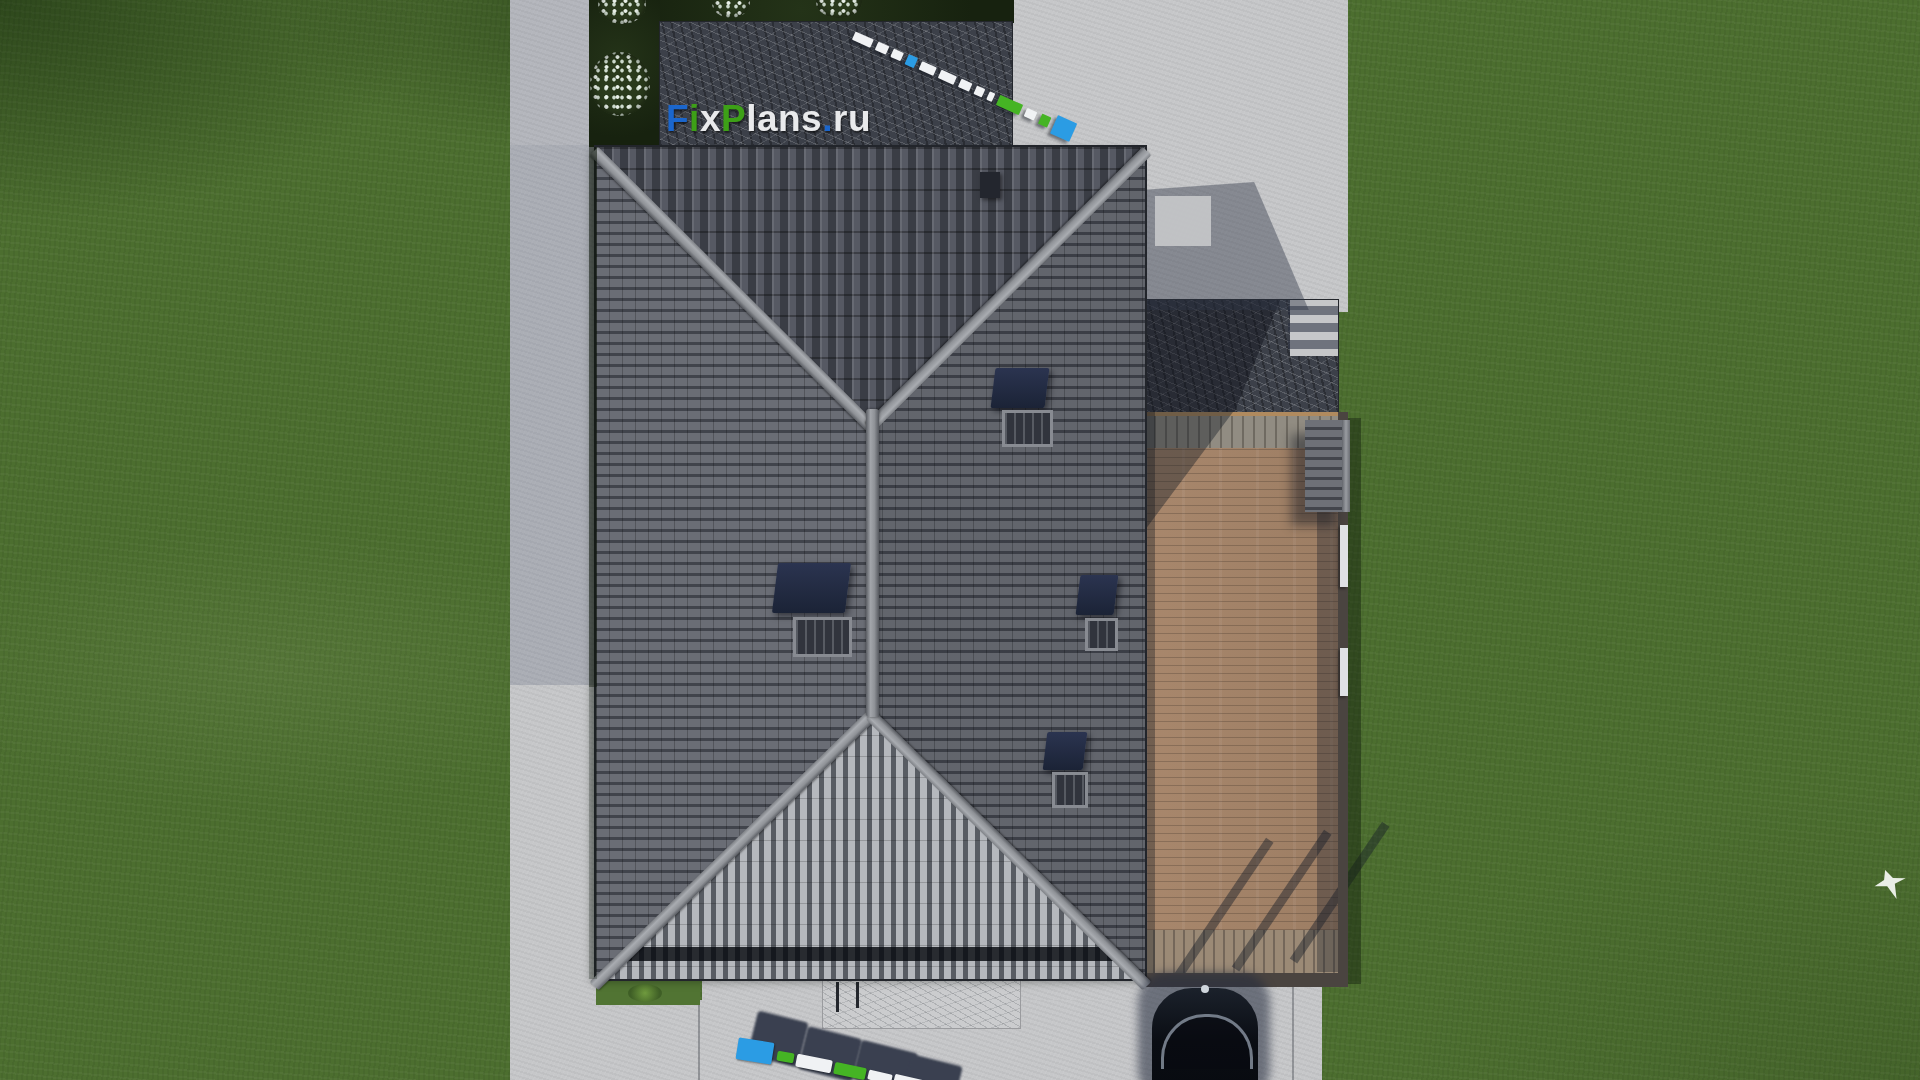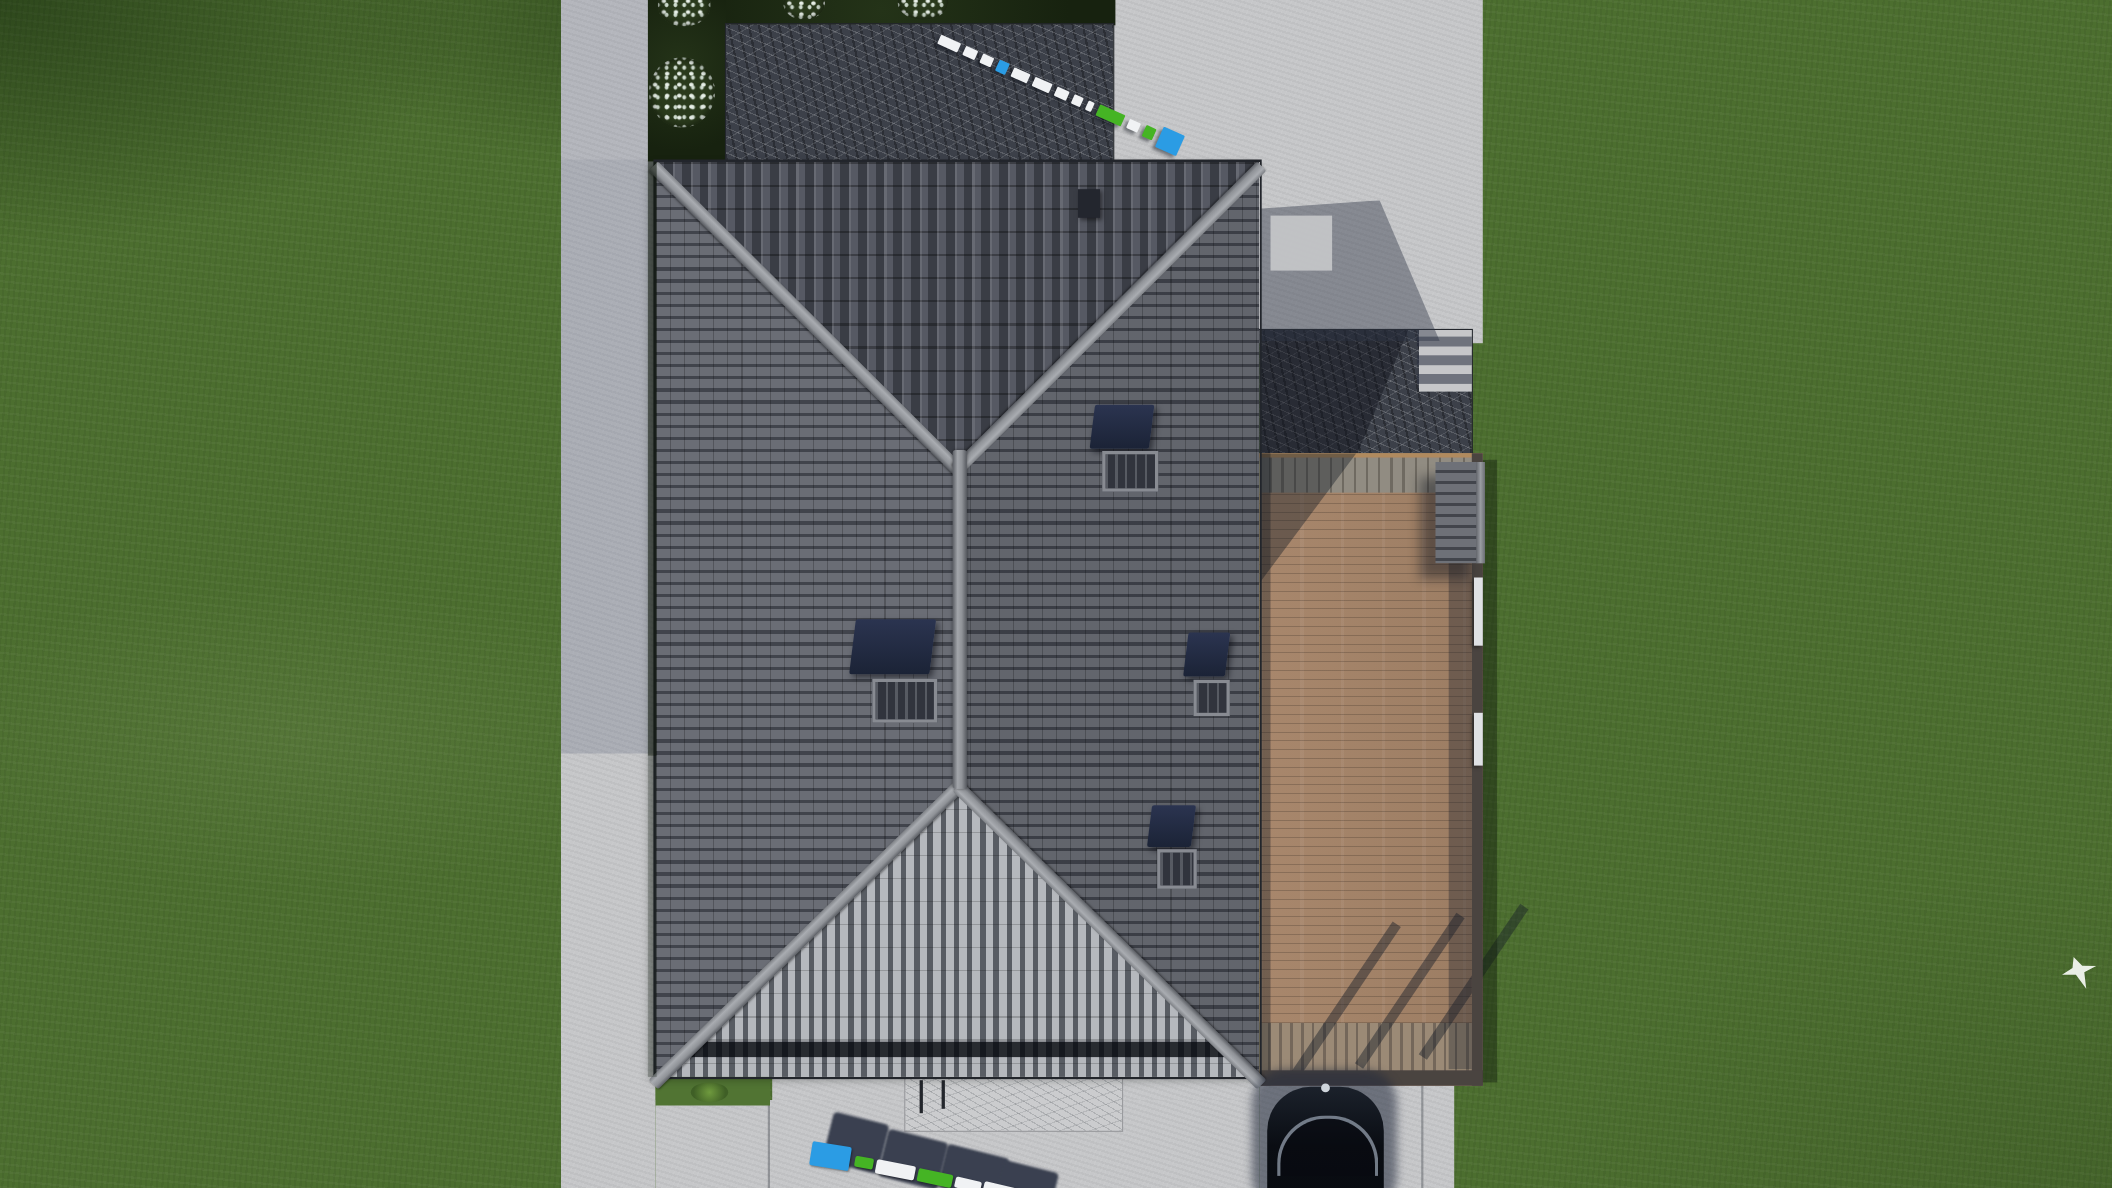--- a/index.html
+++ b/index.html
@@ -246,20 +246,21 @@
     <div class="abs skylight-sash" style="left:179px;top:416px;width:73px;height:50px;"></div>
     <div class="abs skylight-frame" style="left:197px;top:470px;width:59px;height:40px;"></div>
     <div class="abs skylight-sash" style="left:482px;top:428px;width:38px;height:40px;"></div>
     <div class="abs skylight-frame" style="left:489px;top:471px;width:33px;height:33px;"></div>
     <div class="abs skylight-sash" style="left:449px;top:585px;width:40px;height:38px;"></div>
     <div class="abs skylight-frame" style="left:456px;top:625px;width:36px;height:36px;"></div>
   </div>
   <div class="abs roof-edge-dark-a"></div>
   <div class="abs roof-edge-dark-b"></div>
 
+  <div class="abs logo"><span class="seg-blue">F</span><span class="seg-green">i</span><span class="seg-white">x</span><span class="seg-green">P</span><span class="seg-white">lans</span><span class="seg-blue">.</span><span class="seg-white">ru</span></div>
 
   <div class="abs sign-top">
       <div class="sign-seg sign-white" style="width: 24px; height: 9px;"></div>
       <div class="sign-seg sign-white" style="width: 15px; height: 9px;"></div>
       <div class="sign-seg sign-white" style="width: 13px; height: 9px;"></div>
       <div class="sign-seg sign-blue" style="width: 12px; height: 11px;"></div>
       <div class="sign-seg sign-white" style="width: 19px; height: 9px;"></div>
       <div class="sign-seg sign-white" style="width: 21px; height: 9px;"></div>
       <div class="sign-seg sign-white" style="width: 15px; height: 9px;"></div>
       <div class="sign-seg sign-white" style="width: 11px; height: 9px;"></div>

